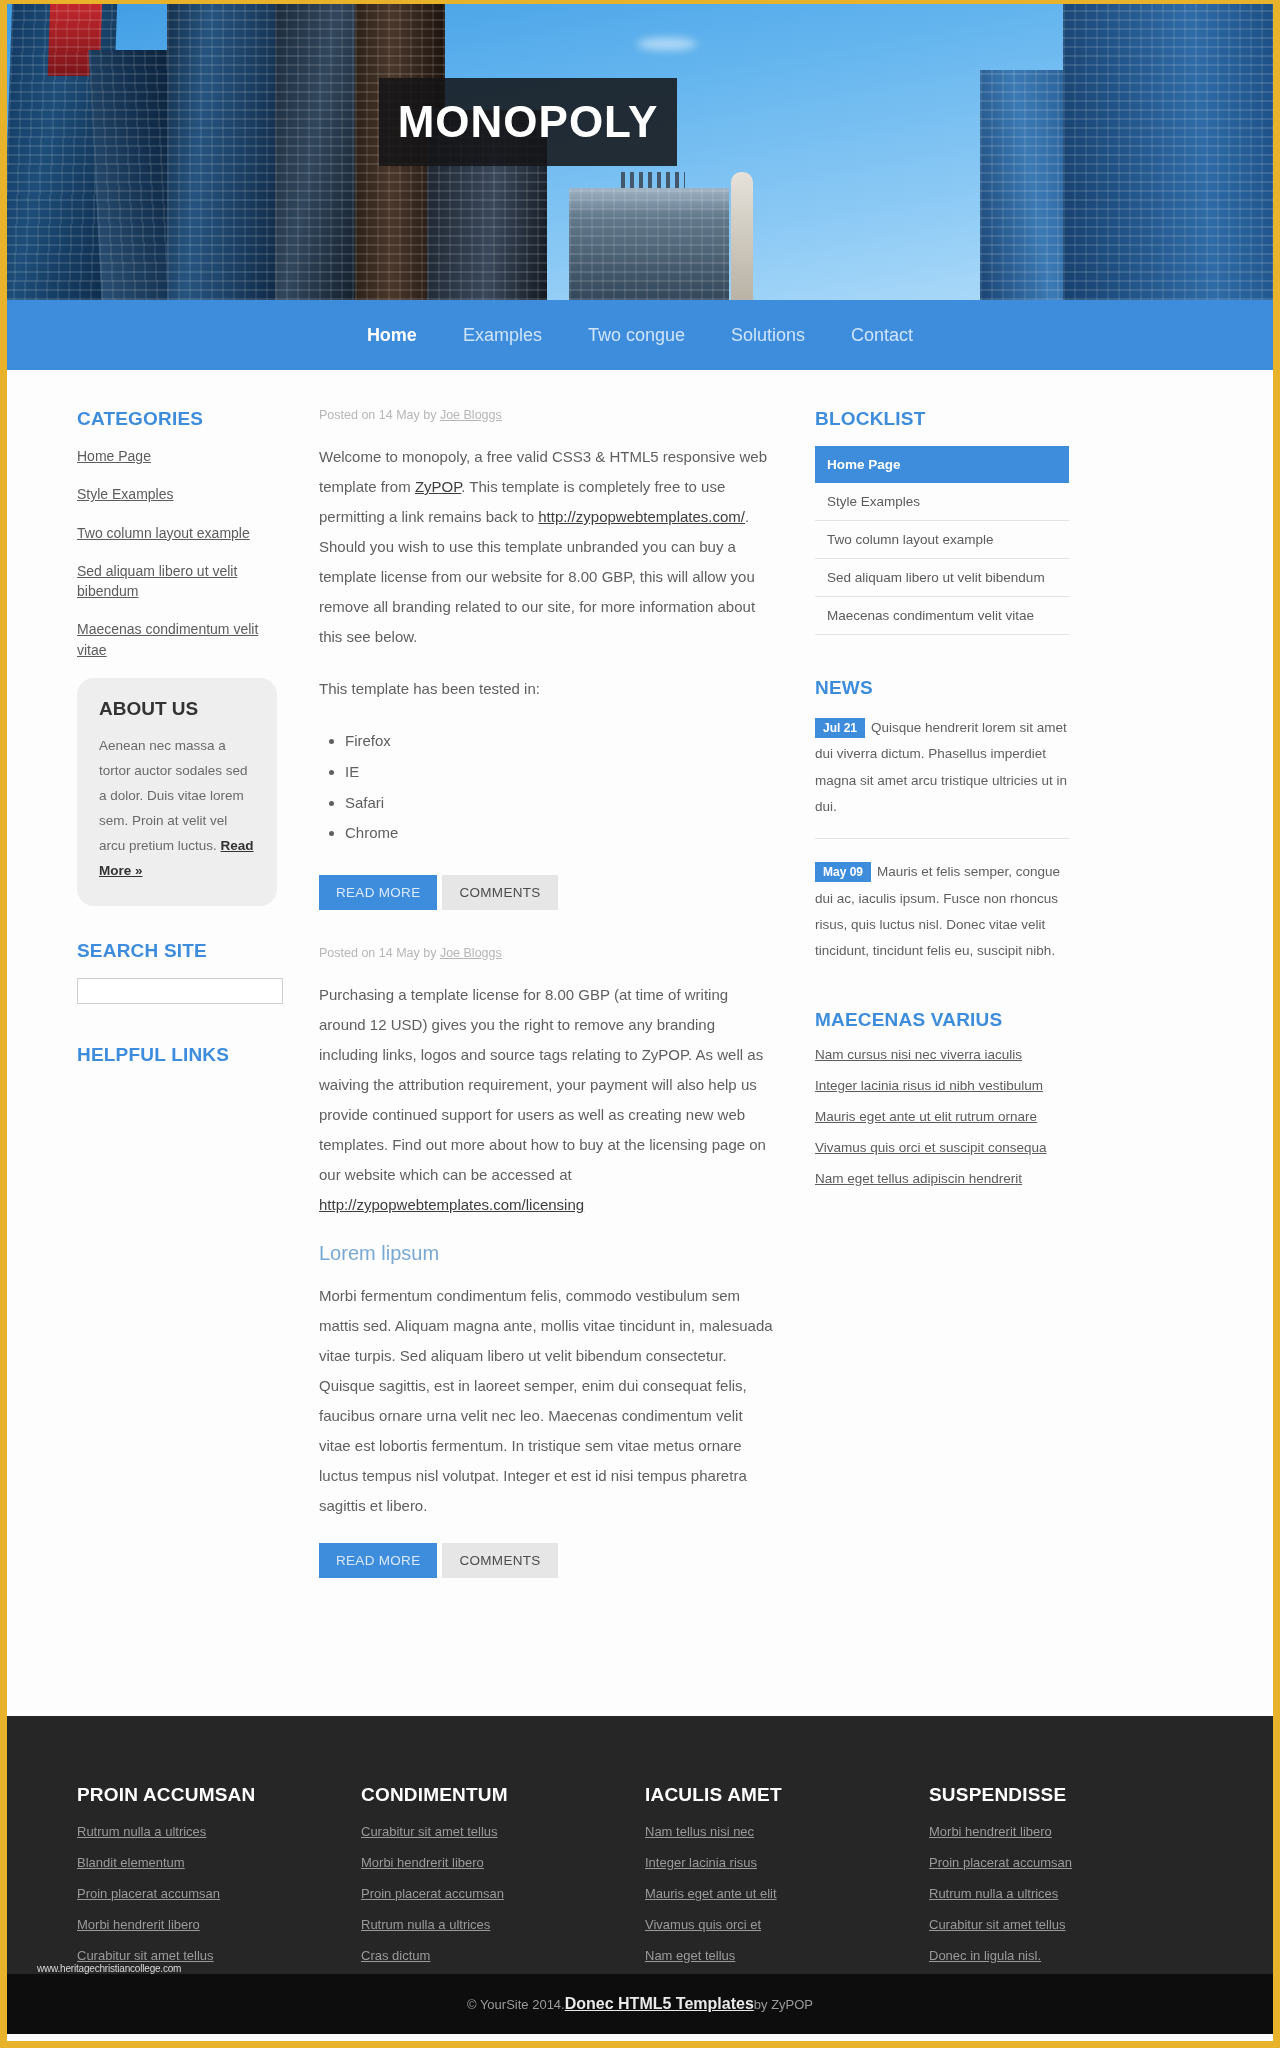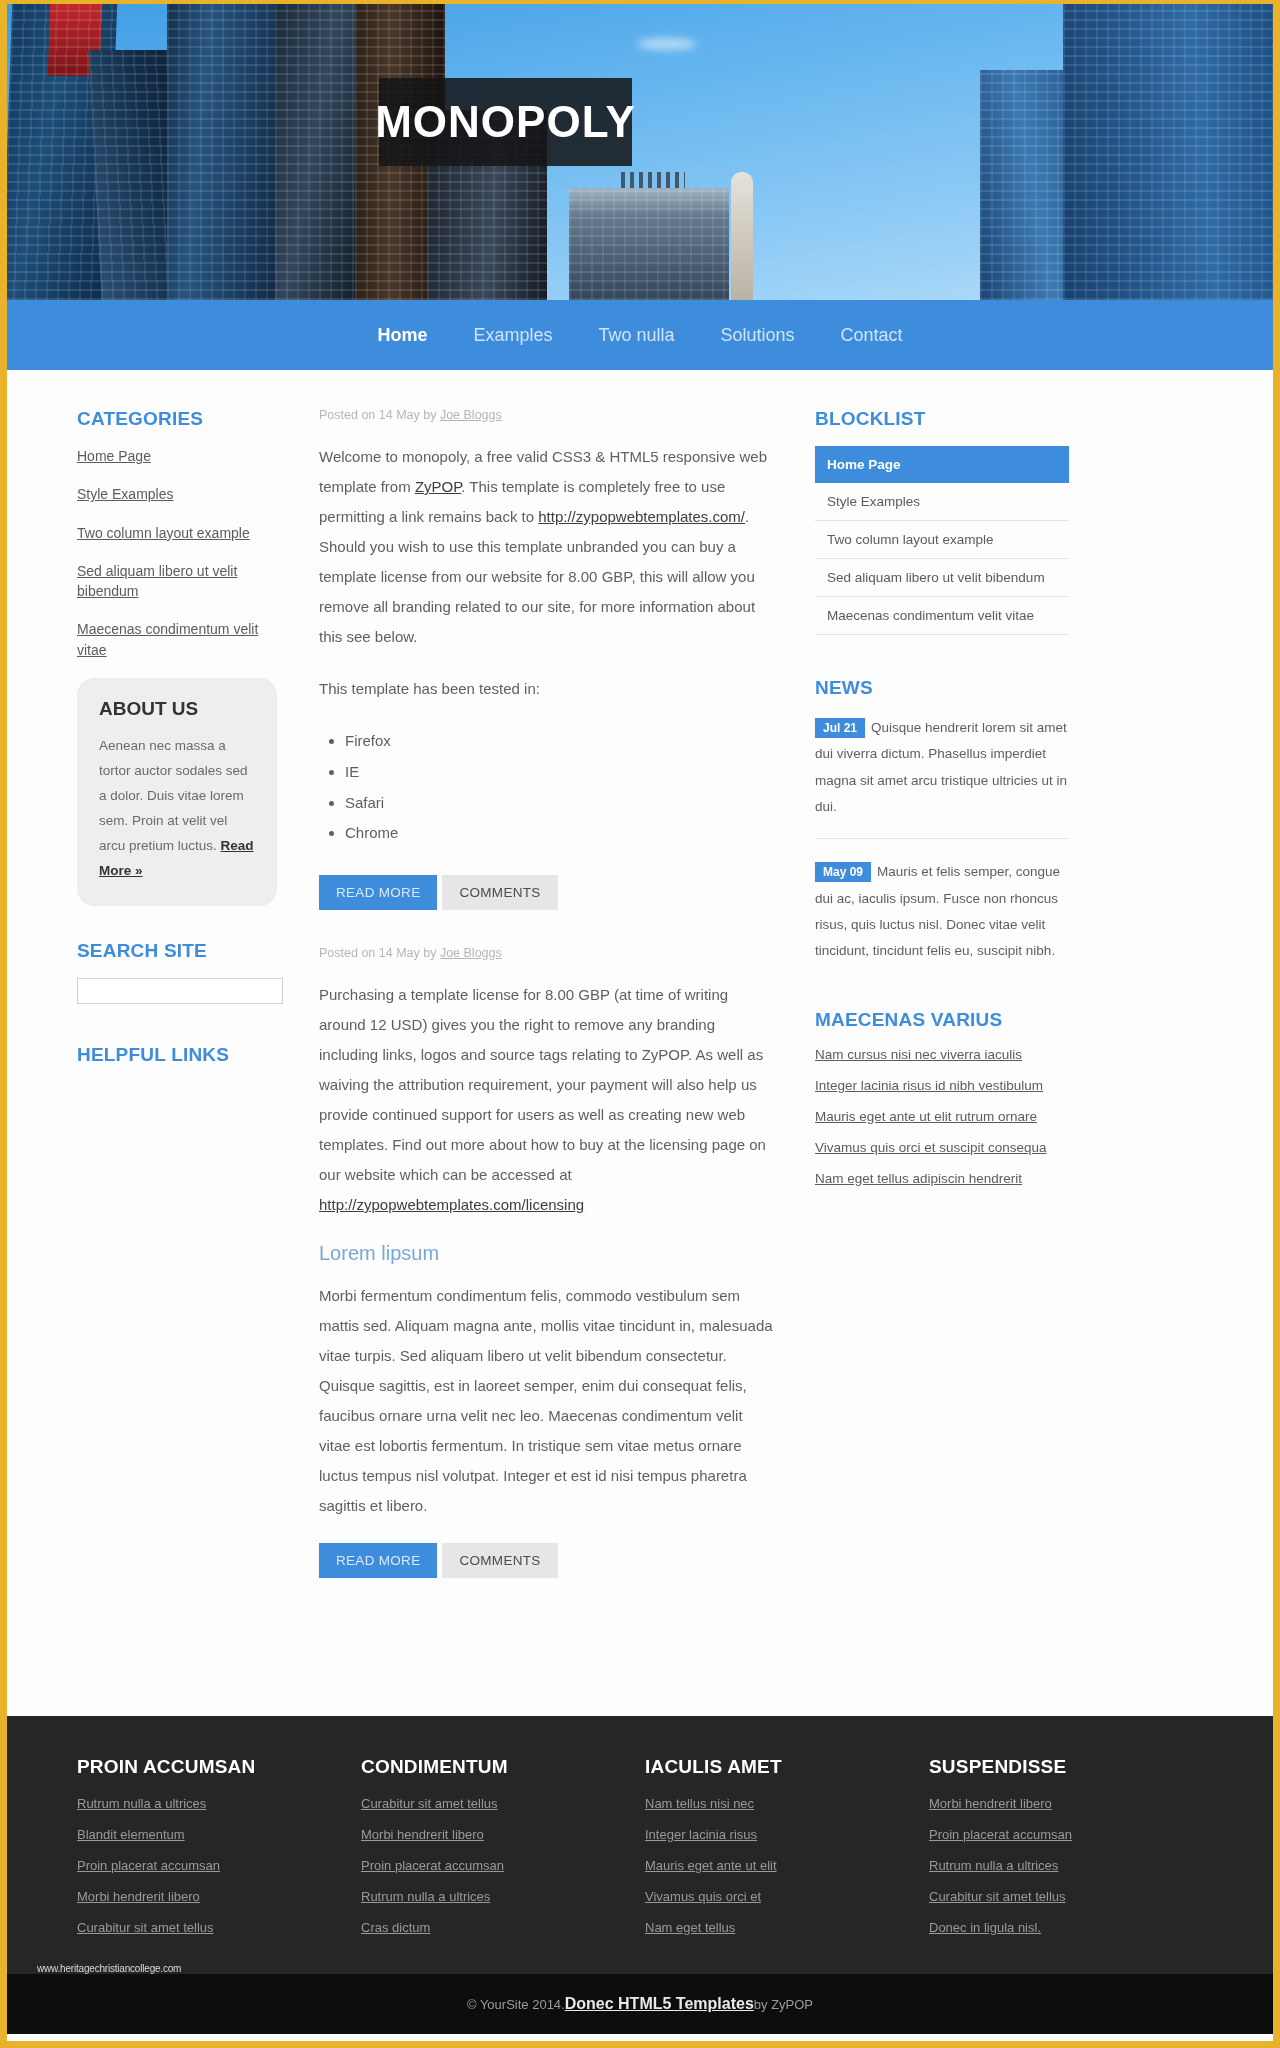--- a/index.html
+++ b/index.html
@@ -72,21 +72,21 @@
     position:absolute; inset:0;
     background-image:
       repeating-linear-gradient(0deg, rgba(255,255,255,.14) 0 2px, transparent 2px 9px),
       repeating-linear-gradient(90deg, rgba(255,255,255,.10) 0 2px, transparent 2px 11px);
     opacity:.85;
   }
 
   .hero-title-box {
     position: absolute;
     left: 372px; top: 74px;
-    width: 253px; height: 88px;
+    width: 298px; height: 88px;
     background: rgba(20,20,22,.86);
     display: flex; align-items: center; justify-content: center;
   }
   .hero-title {
     color: #fff;
     font-size: 44px;
     font-weight: bold;
     letter-spacing: 1px;
     font-family: "Liberation Sans", sans-serif;
   }
@@ -254,20 +254,21 @@
   .footer {
     position: absolute;
     left: 0; right: 0; bottom: 7px;
     background: #262626;
     padding: 40px 0 0 0;
     height: 318px;
   }
   .footer-cols {
     display: flex;
     padding: 0 60px 0 70px;
+    margin-top: 28px;
   }
   .fcol { flex: 1; padding-right: 28px; }
   .fcol h4 {
     color: #fff;
     font-size: 19px;
     font-weight: bold;
     margin-bottom: 18px;
     letter-spacing: .2px;
     text-transform: uppercase;
   }
@@ -339,21 +340,21 @@
       </div>
 
     <div class="hero-title-box">
       <span class="hero-title">MONOPOLY</span>
     </div>
   </div>
 
   <div class="nav">
     <a href="#" class="active">Home</a>
     <a href="#">Examples</a>
-    <a href="#">Two nulla</a>
+    <a href="#">Two congue</a>
     <a href="#">Solutions</a>
     <a href="#">Contact</a>
   </div>
 
   <div class="wrap">
 
     <div class="col-left">
 
       <h3 class="widget-title">CATEGORIES</h3>
       <div class="linklist">

